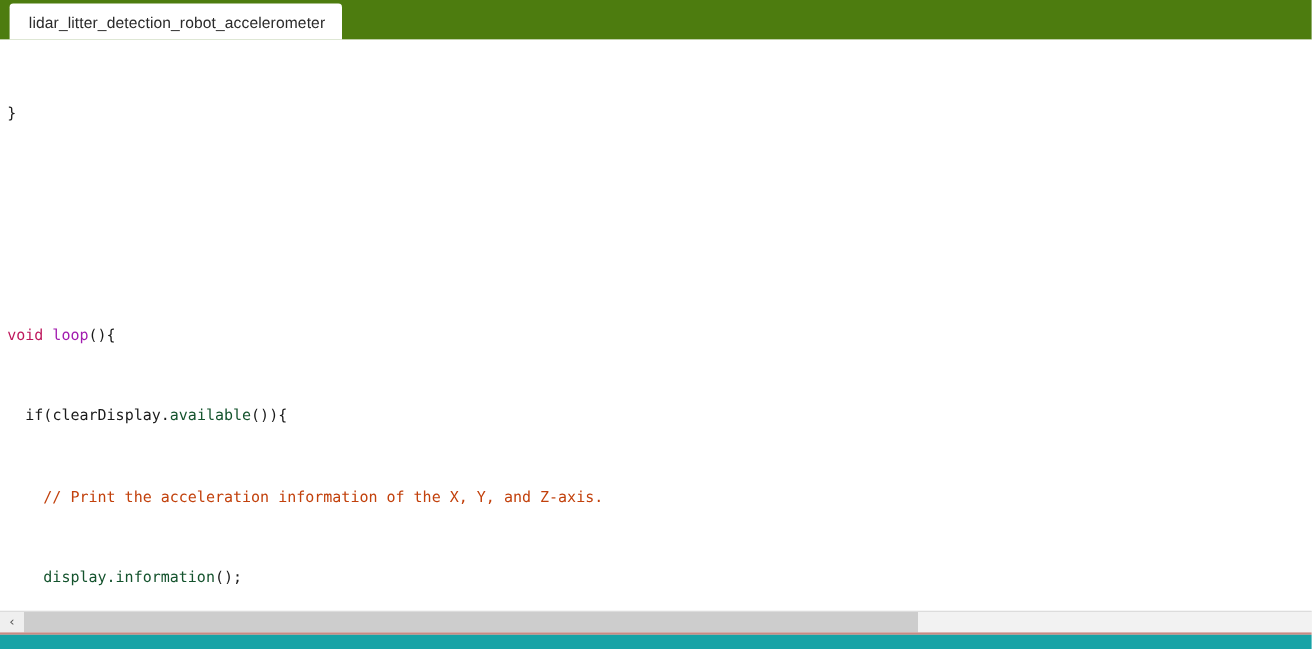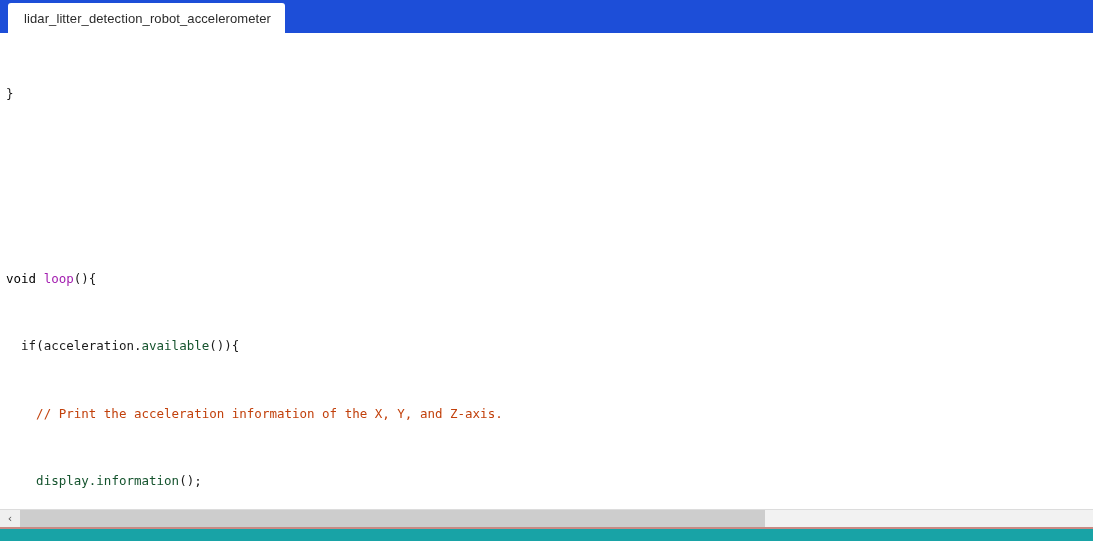--- a/index.html
+++ b/index.html
@@ -21,21 +21,21 @@
     background: #ffffff;
   }
 
   
   .tabbar {
     position: absolute;
     left: 0;
     top: 0;
     width: 1093px;
     height: 33px;
-    background: #1d4ed8;
+    background: #4d7c0f;
   }
   .tab-active {
     position: absolute;
     left: 8px;
     top: 3px;
     height: 30px;
     padding: 0 14px 0 16px;
     background: #ffffff;
     border-top-left-radius: 3px;
     border-top-right-radius: 3px;
@@ -70,21 +70,21 @@
     font-size: 12.5px;
     line-height: 16.85px;
     color: #434f54;
     white-space: pre;
     -webkit-font-smoothing: none;
   }
   .line { height: 16.85px; white-space: pre; }
 
   
   .t-plain   { color: #1a1a1a; }
-  .t-kw      { color: #000000; }      
+  .t-kw      { color: #be185d; }      
   .t-kw2     { color: #a21caf; }      
   .t-fn      { color: #14532d; }      
   .t-comment { color: #c2410c; }
 
   
   .hscroll {
     position: absolute;
     left: 0;
     top: 509px;
     width: 1093px;
@@ -157,21 +157,21 @@
   <div class="editor">
     <div class="code">
 
       <div class="line"><span class="t-plain">}</span></div>
 
       <div class="line">&nbsp;</div>
       <div class="line">&nbsp;</div>
 
       <div class="line"><span class="t-kw">void</span> <span class="t-kw2">loop</span><span class="t-plain">(){</span></div>
 
-      <div class="line">  <span class="t-plain">if</span><span class="t-plain">(</span><span class="t-plain">acceleration</span><span class="t-plain">.</span><span class="t-fn">available</span><span class="t-plain">()){</span></div>
+      <div class="line">  <span class="t-plain">if</span><span class="t-plain">(</span><span class="t-plain">clearDisplay</span><span class="t-plain">.</span><span class="t-fn">available</span><span class="t-plain">()){</span></div>
 
       <div class="line">    <span class="t-comment">// Print the acceleration information of the X, Y, and Z-axis.</span></div>
 
       <div class="line">    <span class="t-fn">display</span><span class="t-fn">.</span><span class="t-fn">information</span><span class="t-plain">();</span></div>
 
       
 
       
 
       

